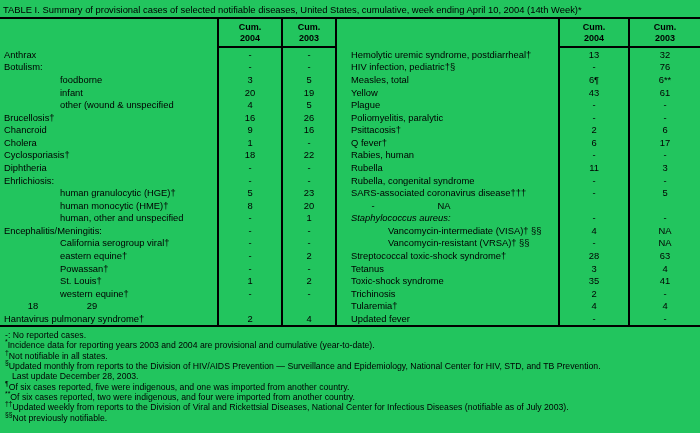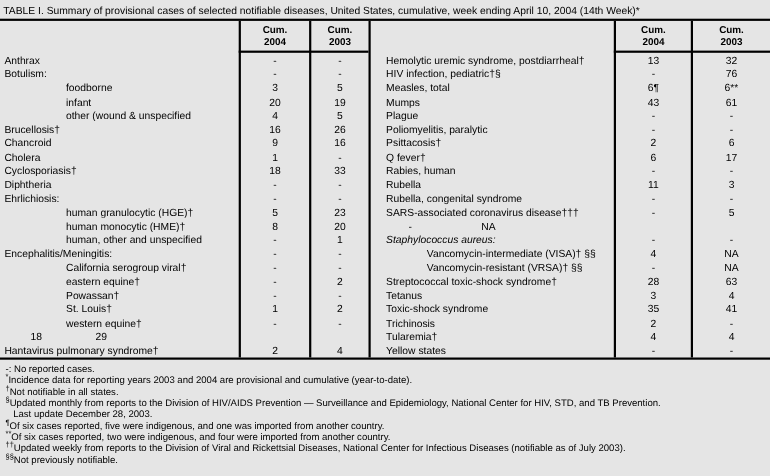--- a/index.html
+++ b/index.html
@@ -1,18 +1,18 @@
 <!DOCTYPE html>
 <html><head>
 <meta charset="utf-8">
 <style>
   * { margin:0; padding:0; box-sizing:border-box; }
   html,body { background:#ffffff; }
   body { width:700px; height:433px; font-family:"Liberation Sans", sans-serif; color:#000; }
-  .page { position:relative; width:700px; height:433px; background:#e5e5e5; overflow:hidden;text-decoration:underline; }
+  .page { position:relative; width:700px; height:433px; background:#22c55e; overflow:hidden;text-decoration:underline; }
 
   .title { position:absolute; left:3px; top:4px; font-size:9.4px; white-space:nowrap; }
 
   .rule { position:absolute; background:#000; }
   .title-rule { left:0; top:17px; width:700px; height:2px; }
   .bottom-rule { left:0; top:325px; width:700px; height:2px; }
 
   .grid { position:absolute; left:0; top:19px; width:700px; height:306px; }
   .vline { position:absolute; top:0; height:306px; width:2px; background:#000; }
   .vl-1 { left:217px; } .vl-2 { left:281px; } .vl-3 { left:335px; }
@@ -138,21 +138,21 @@
     <span class="gap"></span>
     <span class="val v04">1</span>
     <span class="gap"></span>
     <span class="val v03">-</span>
   </div>
         <div class="row">
     <span class="name">Cyclosporiasis†</span>
     <span class="gap"></span>
     <span class="val v04">18</span>
     <span class="gap"></span>
-    <span class="val v03">33</span>
+    <span class="val v03">22</span>
   </div>
         <div class="row">
     <span class="name">Diphtheria</span>
     <span class="gap"></span>
     <span class="val v04">-</span>
     <span class="gap"></span>
     <span class="val v03">-</span>
   </div>
         <div class="row">
     <span class="name">Ehrlichiosis:</span>
@@ -254,21 +254,21 @@
     <span class="val v03">76</span>
   </div>
         <div class="row">
     <span class="name">Measles, total</span>
     <span class="gap"></span>
     <span class="val v04">6¶</span>
     <span class="gap"></span>
     <span class="val v03">6**</span>
   </div>
         <div class="row">
-    <span class="name">Mumps</span>
+    <span class="name">Yellow</span>
     <span class="gap"></span>
     <span class="val v04">43</span>
     <span class="gap"></span>
     <span class="val v03">61</span>
   </div>
         <div class="row">
     <span class="name">Plague</span>
     <span class="gap"></span>
     <span class="val v04">-</span>
     <span class="gap"></span>
@@ -379,21 +379,21 @@
     <span class="val v03">-</span>
   </div>
         <div class="row">
     <span class="name">Tularemia†</span>
     <span class="gap"></span>
     <span class="val v04">4</span>
     <span class="gap"></span>
     <span class="val v03">4</span>
   </div>
         <div class="row">
-    <span class="name">Yellow states</span>
+    <span class="name">Updated fever</span>
     <span class="gap"></span>
     <span class="val v04">-</span>
     <span class="gap"></span>
     <span class="val v03">-</span>
   </div>
       </div>
   </div>
 
   <div class="rule bottom-rule"></div>
 

